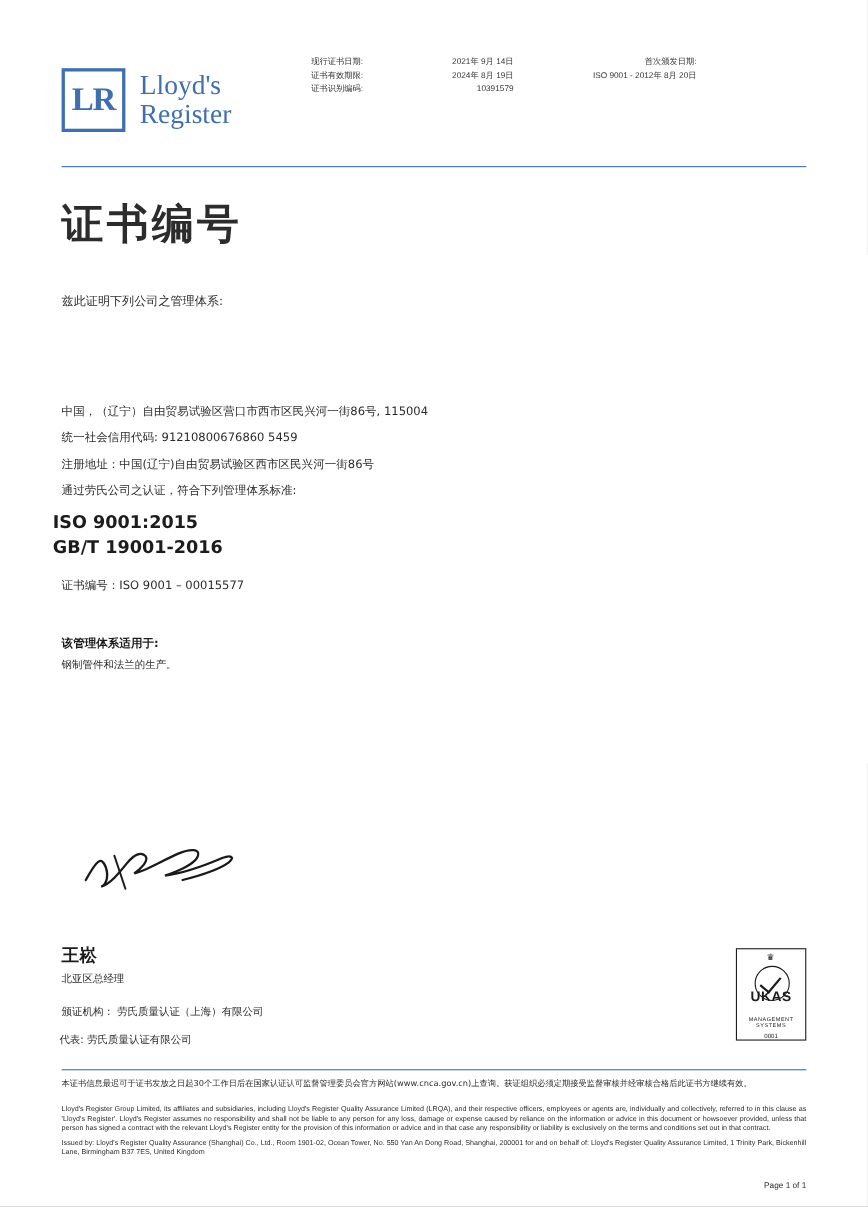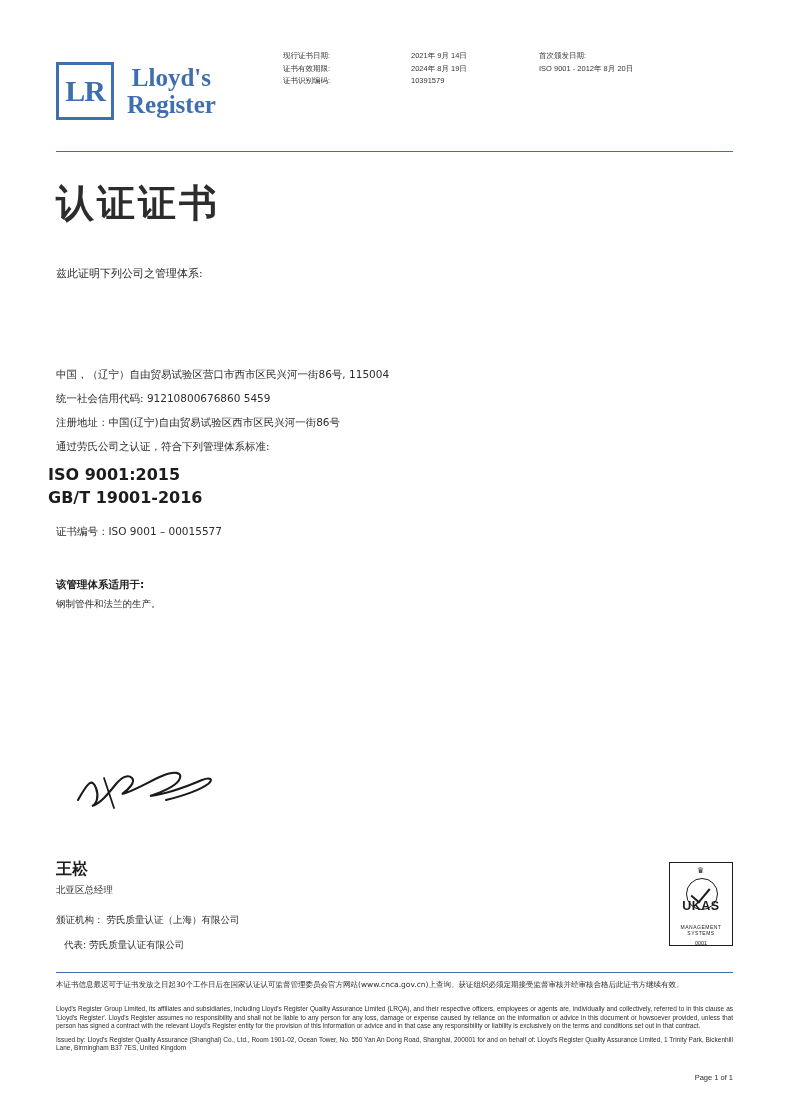--- a/index.html
+++ b/index.html
@@ -57,35 +57,34 @@
     font-size: 30px;
     color: #3f6fae;
     letter-spacing: -1px;
   }
   .logo-text {
     margin-left: 13px;
     font-family: "Liberation Serif", serif;
     font-size: 25px;
     line-height: 27px;
     color: #3f6fae;
-    font-weight: bold;
-    text-align: center;
+    font-weight: normal;
   }
 
   .meta {
     position: absolute;
     top: 50px;
     font-size: 7.5px;
     color: #333333;
     line-height: 12.5px;
   }
   .meta-col1 { left: 283px; }
   .meta-col2 { left: 411px; }
   .meta-col3 { left: 539px; }
-  .meta div { white-space: nowrap; }
+  .meta div { white-space: nowrap; text-align: right; }
 
   .rule {
     position: absolute;
     left: 56px;
     top: 151px;
     width: 677px;
     height: 1px;
     background: #3f6fae;
   }
 
@@ -194,21 +193,21 @@
   .issuer {
     position: absolute;
     left: 56px;
     top: 914px;
     font-size: 9.5px;
     color: #2c2c2c;
     font-family: "DejaVu Sans", sans-serif;
   }
   .representative {
     position: absolute;
-    left: 64px;
+    left: 54px;
     top: 939px;
     font-size: 9.5px;
     color: #2c2c2c;
     font-family: "DejaVu Sans", sans-serif;
   }
 
   
   .ukas {
     position: absolute;
     left: 669px;
@@ -350,21 +349,21 @@
     </div>
 
     <div class="meta meta-col3">
       <div>首次颁发日期:</div>
       <div>ISO 9001 - 2012年 8月 20日</div>
     </div>
 
     <div class="rule"></div>
   </div>
 
-  <div class="cert-title">认证证书</div>
+  <div class="cert-title">证书编号</div>
 
   <div class="intro">兹此证明下列公司之管理体系:</div>
 
   <div class="addr-block">
     <div>中国，（辽宁）自由贸易试验区营口市西市区民兴河一街86号, 115004</div>
     <div>统一社会信用代码: 91210800676860 5459</div>
     <div>注册地址：中国(辽宁)自由贸易试验区西市区民兴河一街86号</div>
     <div>通过劳氏公司之认证，符合下列管理体系标准:</div>
   </div>
 

